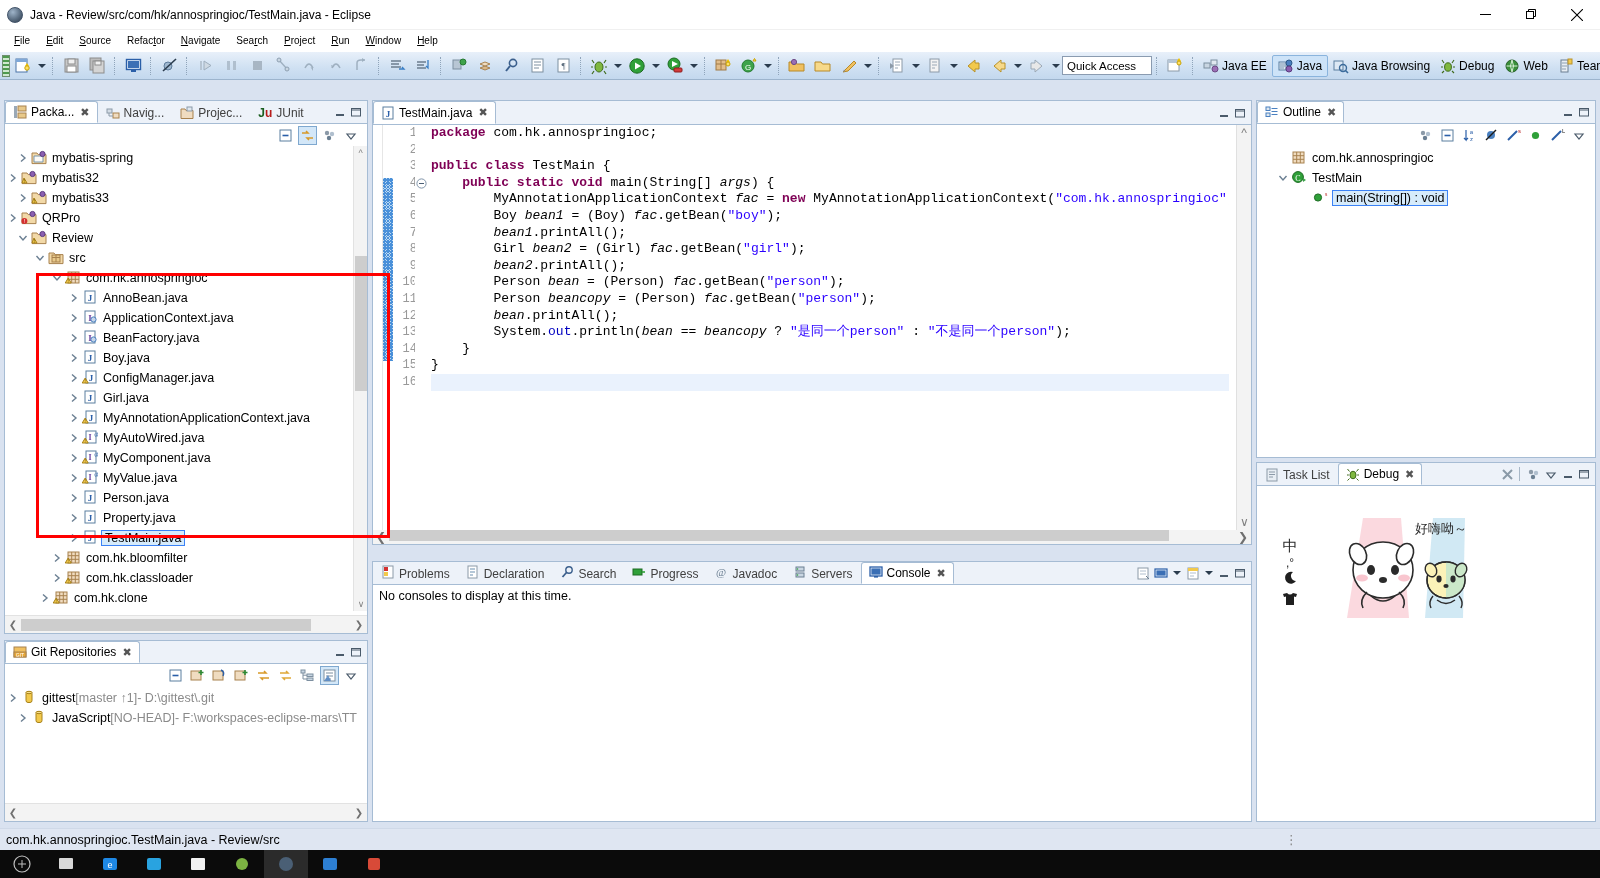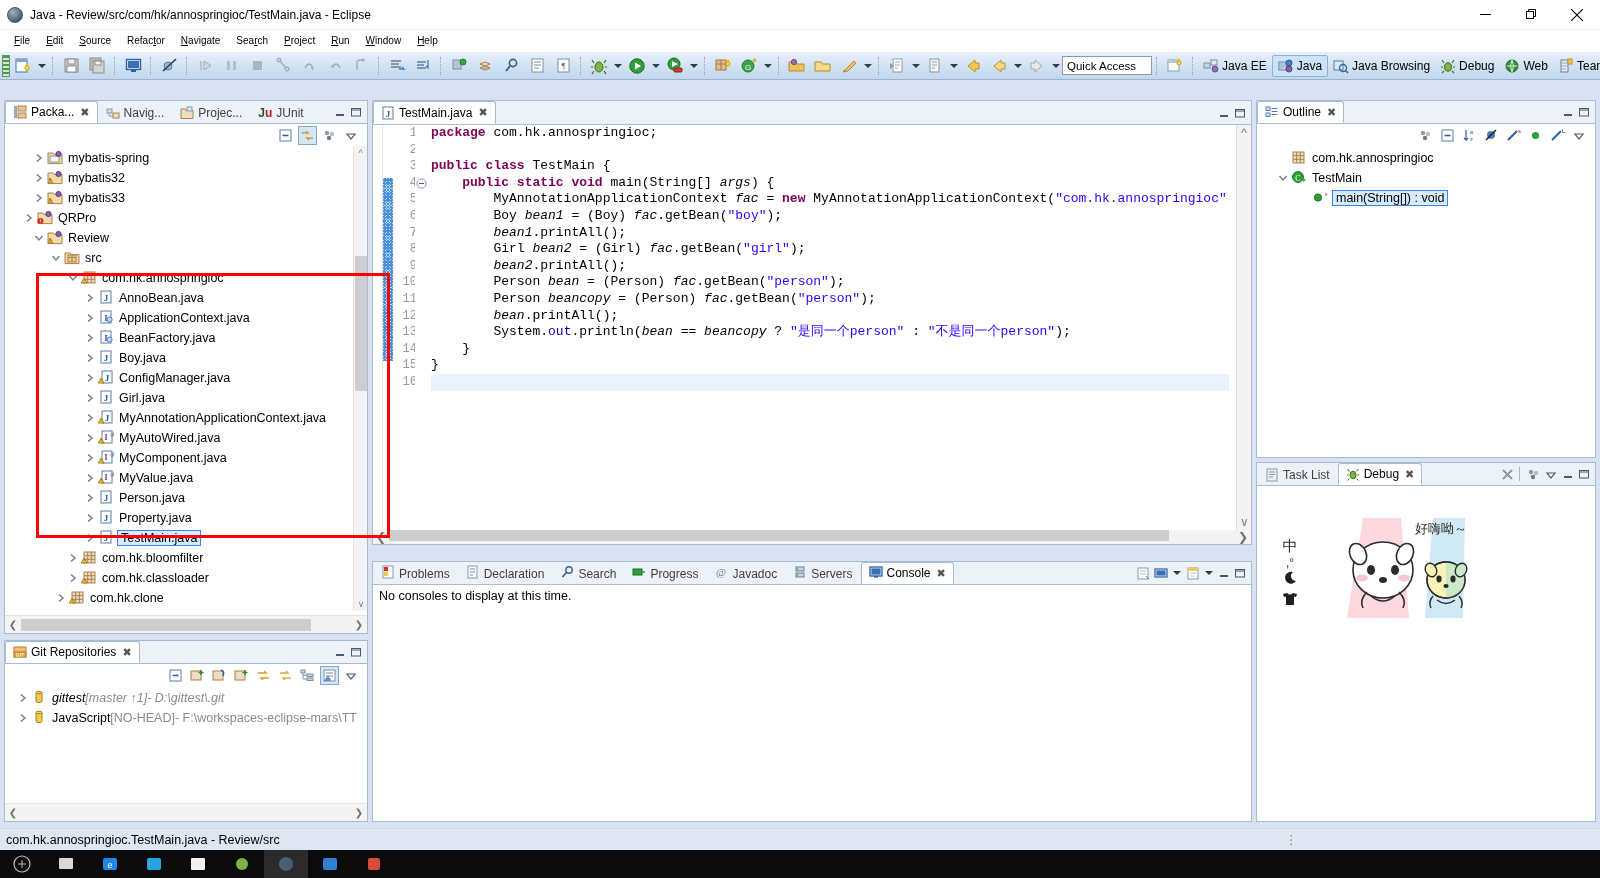--- a/index.html
+++ b/index.html
@@ -658,36 +658,36 @@
             <circle cx="7" cy="10" r="2.2" fill="#6b7f92"></circle>
         </svg>
       </div>
       <div class="vbtn">
         <svg width="15" height="15" viewBox="0 0 15 15">
             <path d="M3 6 L11 6 L7 11 z" fill="none" stroke="#4a5a6a" stroke-width="1.2"></path>
           </svg>
       </div>
     </div>
 
-    <div style="position:absolute;left:0;right:0;top:45px;bottom:22px;overflow:hidden;background:#fff;margin-left:16px;">
+    <div style="position:absolute;left:0;right:0;top:45px;bottom:22px;overflow:hidden;background:#fff;">
       <div class="tree" id="pkg-tree">
           <div class="trow" style="padding-left: 10px;">
             <div class="tarrow">
               <svg width="10" height="10" viewBox="0 0 10 10">
                 <path d="M3 1.5 L7 5 L3 8.5" fill="none" stroke="#6b7f92" stroke-width="1.4"></path>
               </svg>
             </div>
             <div class="ticon"><svg width="16" height="15" viewBox="0 0 16 15">
                 <path d="M1 3 h5 l1.2 1.6 H15 v9 H1 z" fill="#f2d9a8" stroke="#a8824f"></path>
                 <path d="M3 6 h9 v6 H3 z" fill="#fff" stroke="#6b8fb0" opacity="0.9"></path>
                 <circle cx="11.5" cy="4" r="2.6" fill="#8a5fb0" stroke="#5c3b80"></circle>
               </svg></div>
             <span class="tlabel">mybatis-spring</span>
           </div>
-          <div class="trow" style="padding-left: 10px;">
+          <div class="trow" style="">
             <div class="tarrow">
               <svg width="10" height="10" viewBox="0 0 10 10">
                 <path d="M3 1.5 L7 5 L3 8.5" fill="none" stroke="#6b7f92" stroke-width="1.4"></path>
               </svg>
             </div>
             <div class="ticon"><svg width="16" height="15" viewBox="0 0 16 15">
                 <path d="M1 3 h5 l1.2 1.6 H15 v9 H1 z" fill="#f2d9a8" stroke="#a8824f"></path>
                 <circle cx="11.5" cy="4" r="2.6" fill="#8a5fb0" stroke="#5c3b80"></circle>
                 <path d="M1 8 l3 5 H-1 z" fill="#f2c94c" stroke="#a8821a" transform="translate(2,0)"></path>
                 <text x="3.4" y="13" font-size="5" fill="#5a4500" text-anchor="middle">!</text>
@@ -1081,21 +1081,21 @@
       </div>
       <div class="vbtn">
         <svg width="15" height="15" viewBox="0 0 15 15">
             <path d="M3 6 L11 6 L7 11 z" fill="none" stroke="#4a5a6a" stroke-width="1.2"></path>
           </svg>
       </div>
     </div>
 
     <div style="position:absolute;left:0;right:0;top:45px;bottom:22px;overflow:hidden;background:#fff;">
       <div class="tree" id="git-tree">
-          <div class="trow" style="padding-left: 10px; font-style: italic;">
+          <div class="trow" style="">
             <div class="tarrow">
               <svg width="10" height="10" viewBox="0 0 10 10">
                 <path d="M3 1.5 L7 5 L3 8.5" fill="none" stroke="#6b7f92" stroke-width="1.4"></path>
               </svg>
             </div>
             <div class="ticon"><svg width="16" height="15" viewBox="0 0 16 15">
                 <rect x="5" y="1.5" width="6" height="11" rx="2" fill="#f2c94c" stroke="#a8821a"></rect>
                 <ellipse cx="8" cy="2.5" rx="3" ry="1.2" fill="#f7de8a" stroke="#a8821a"></ellipse>
               </svg></div>
             <span>gittest </span>

